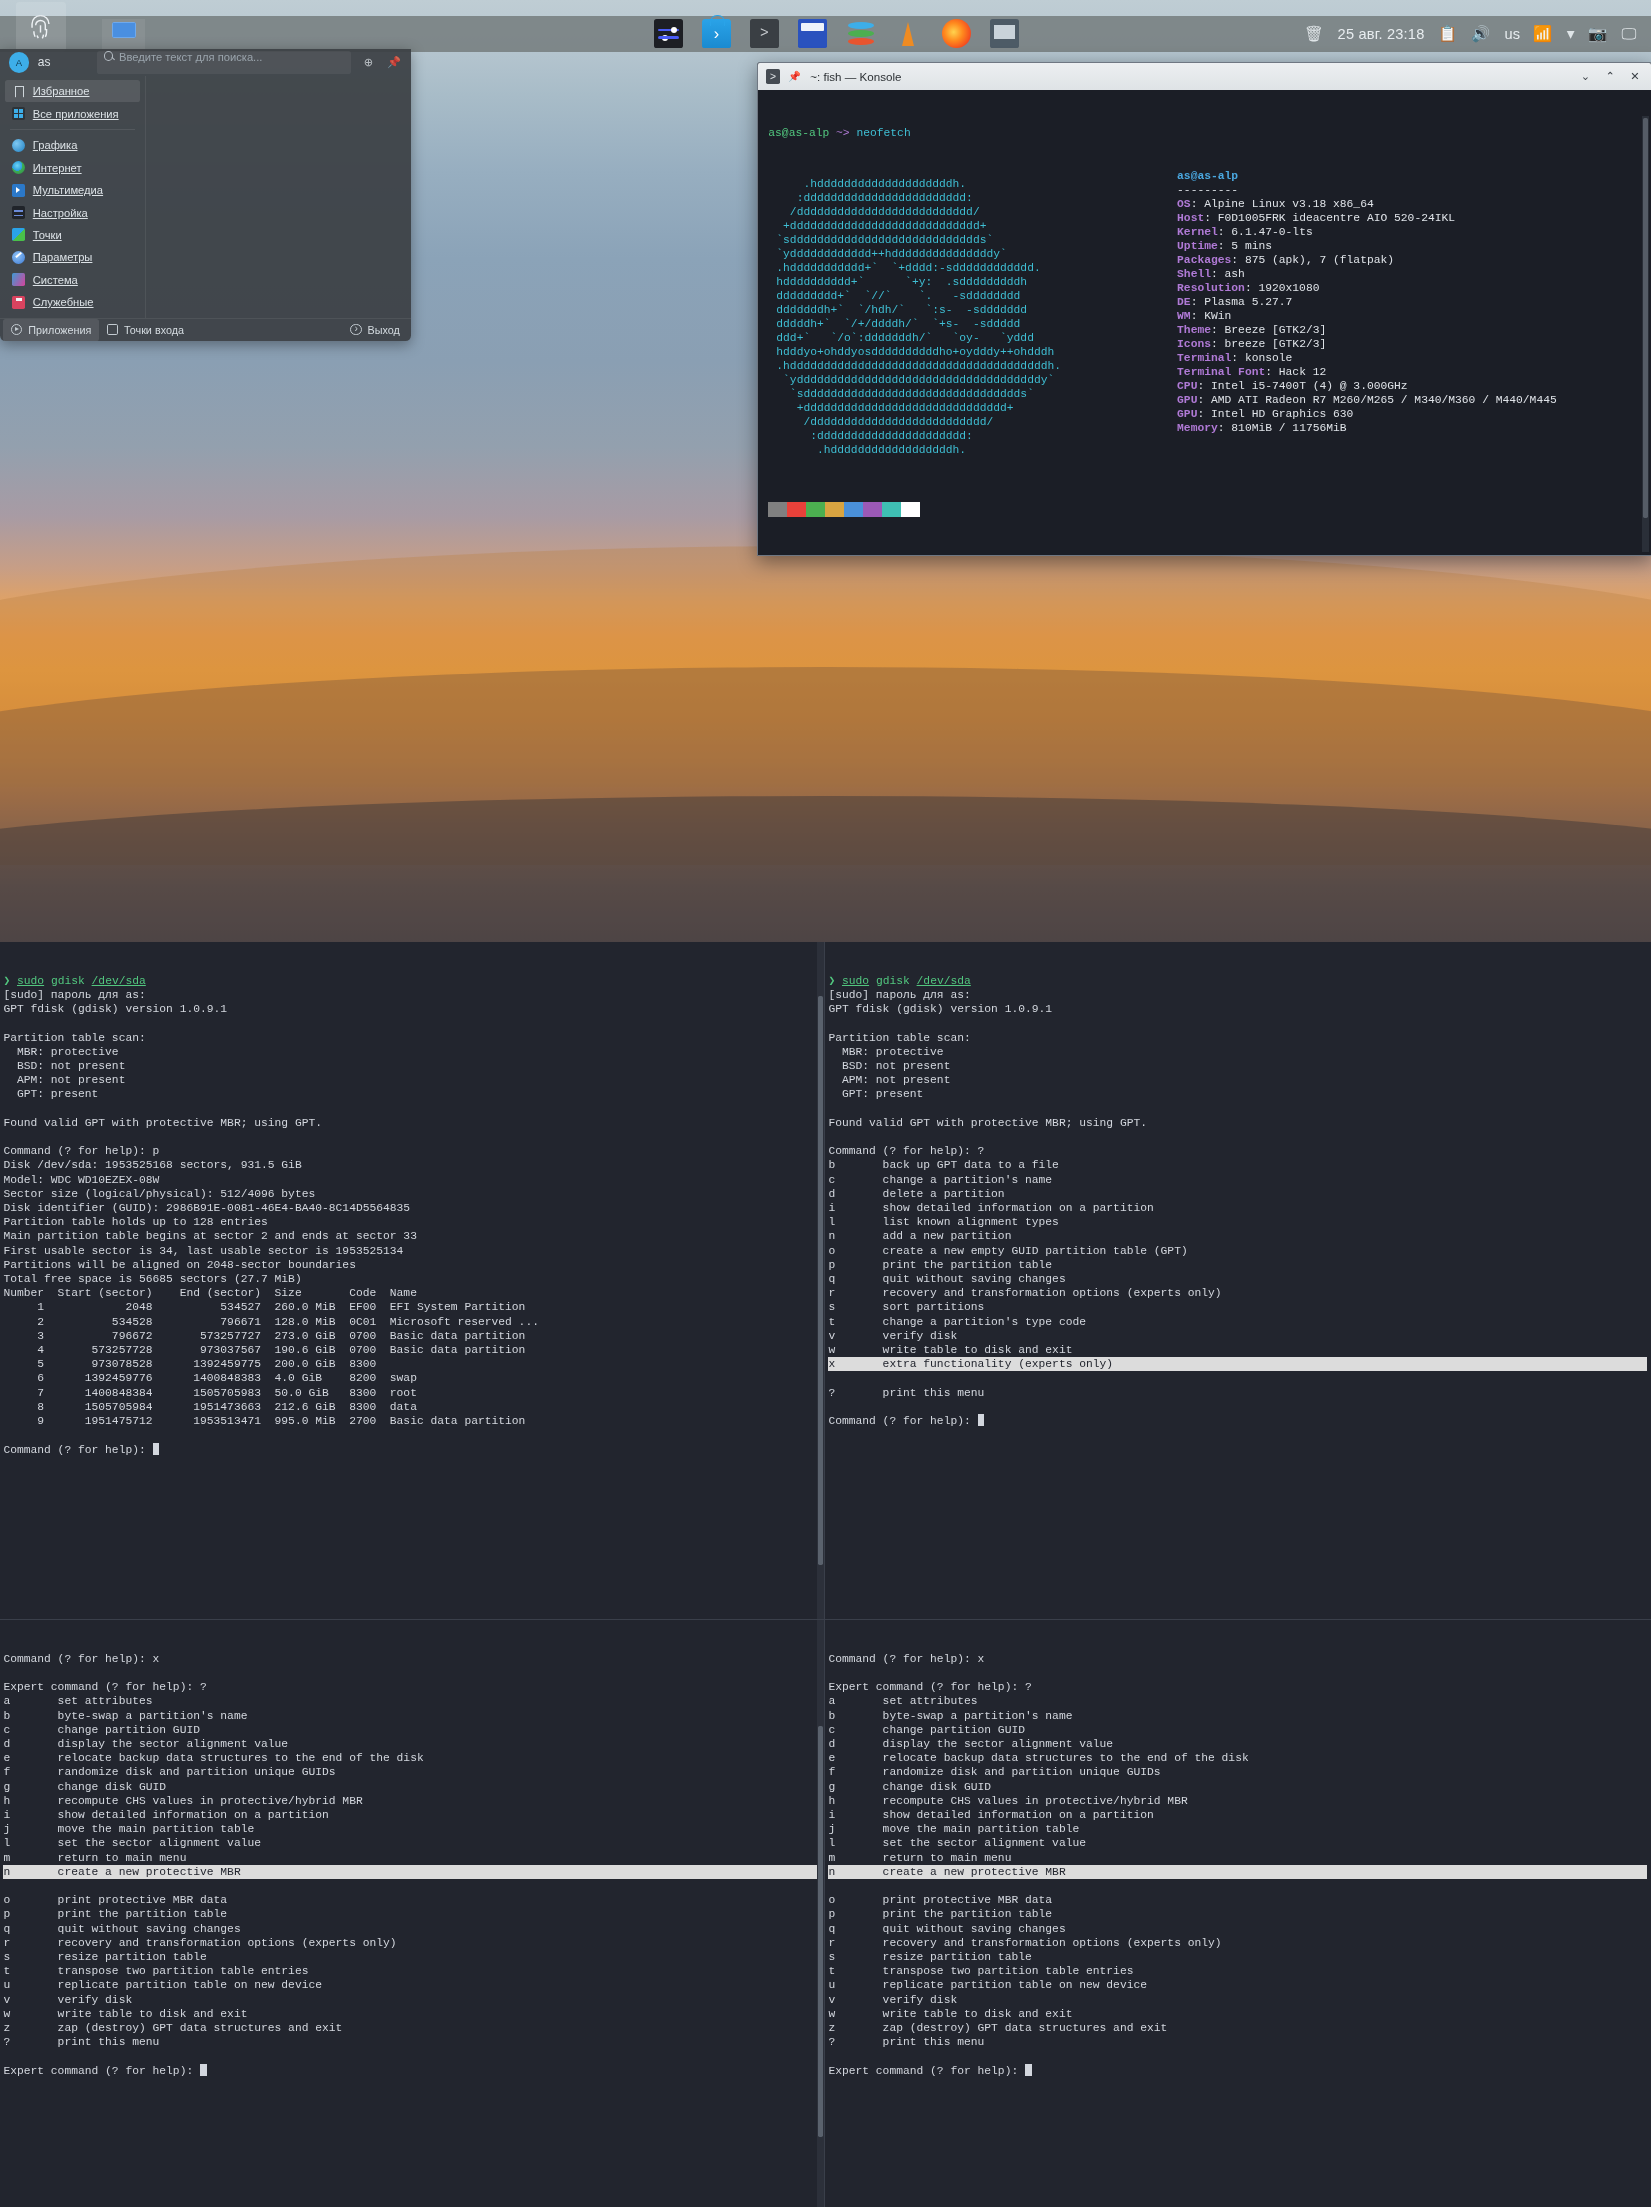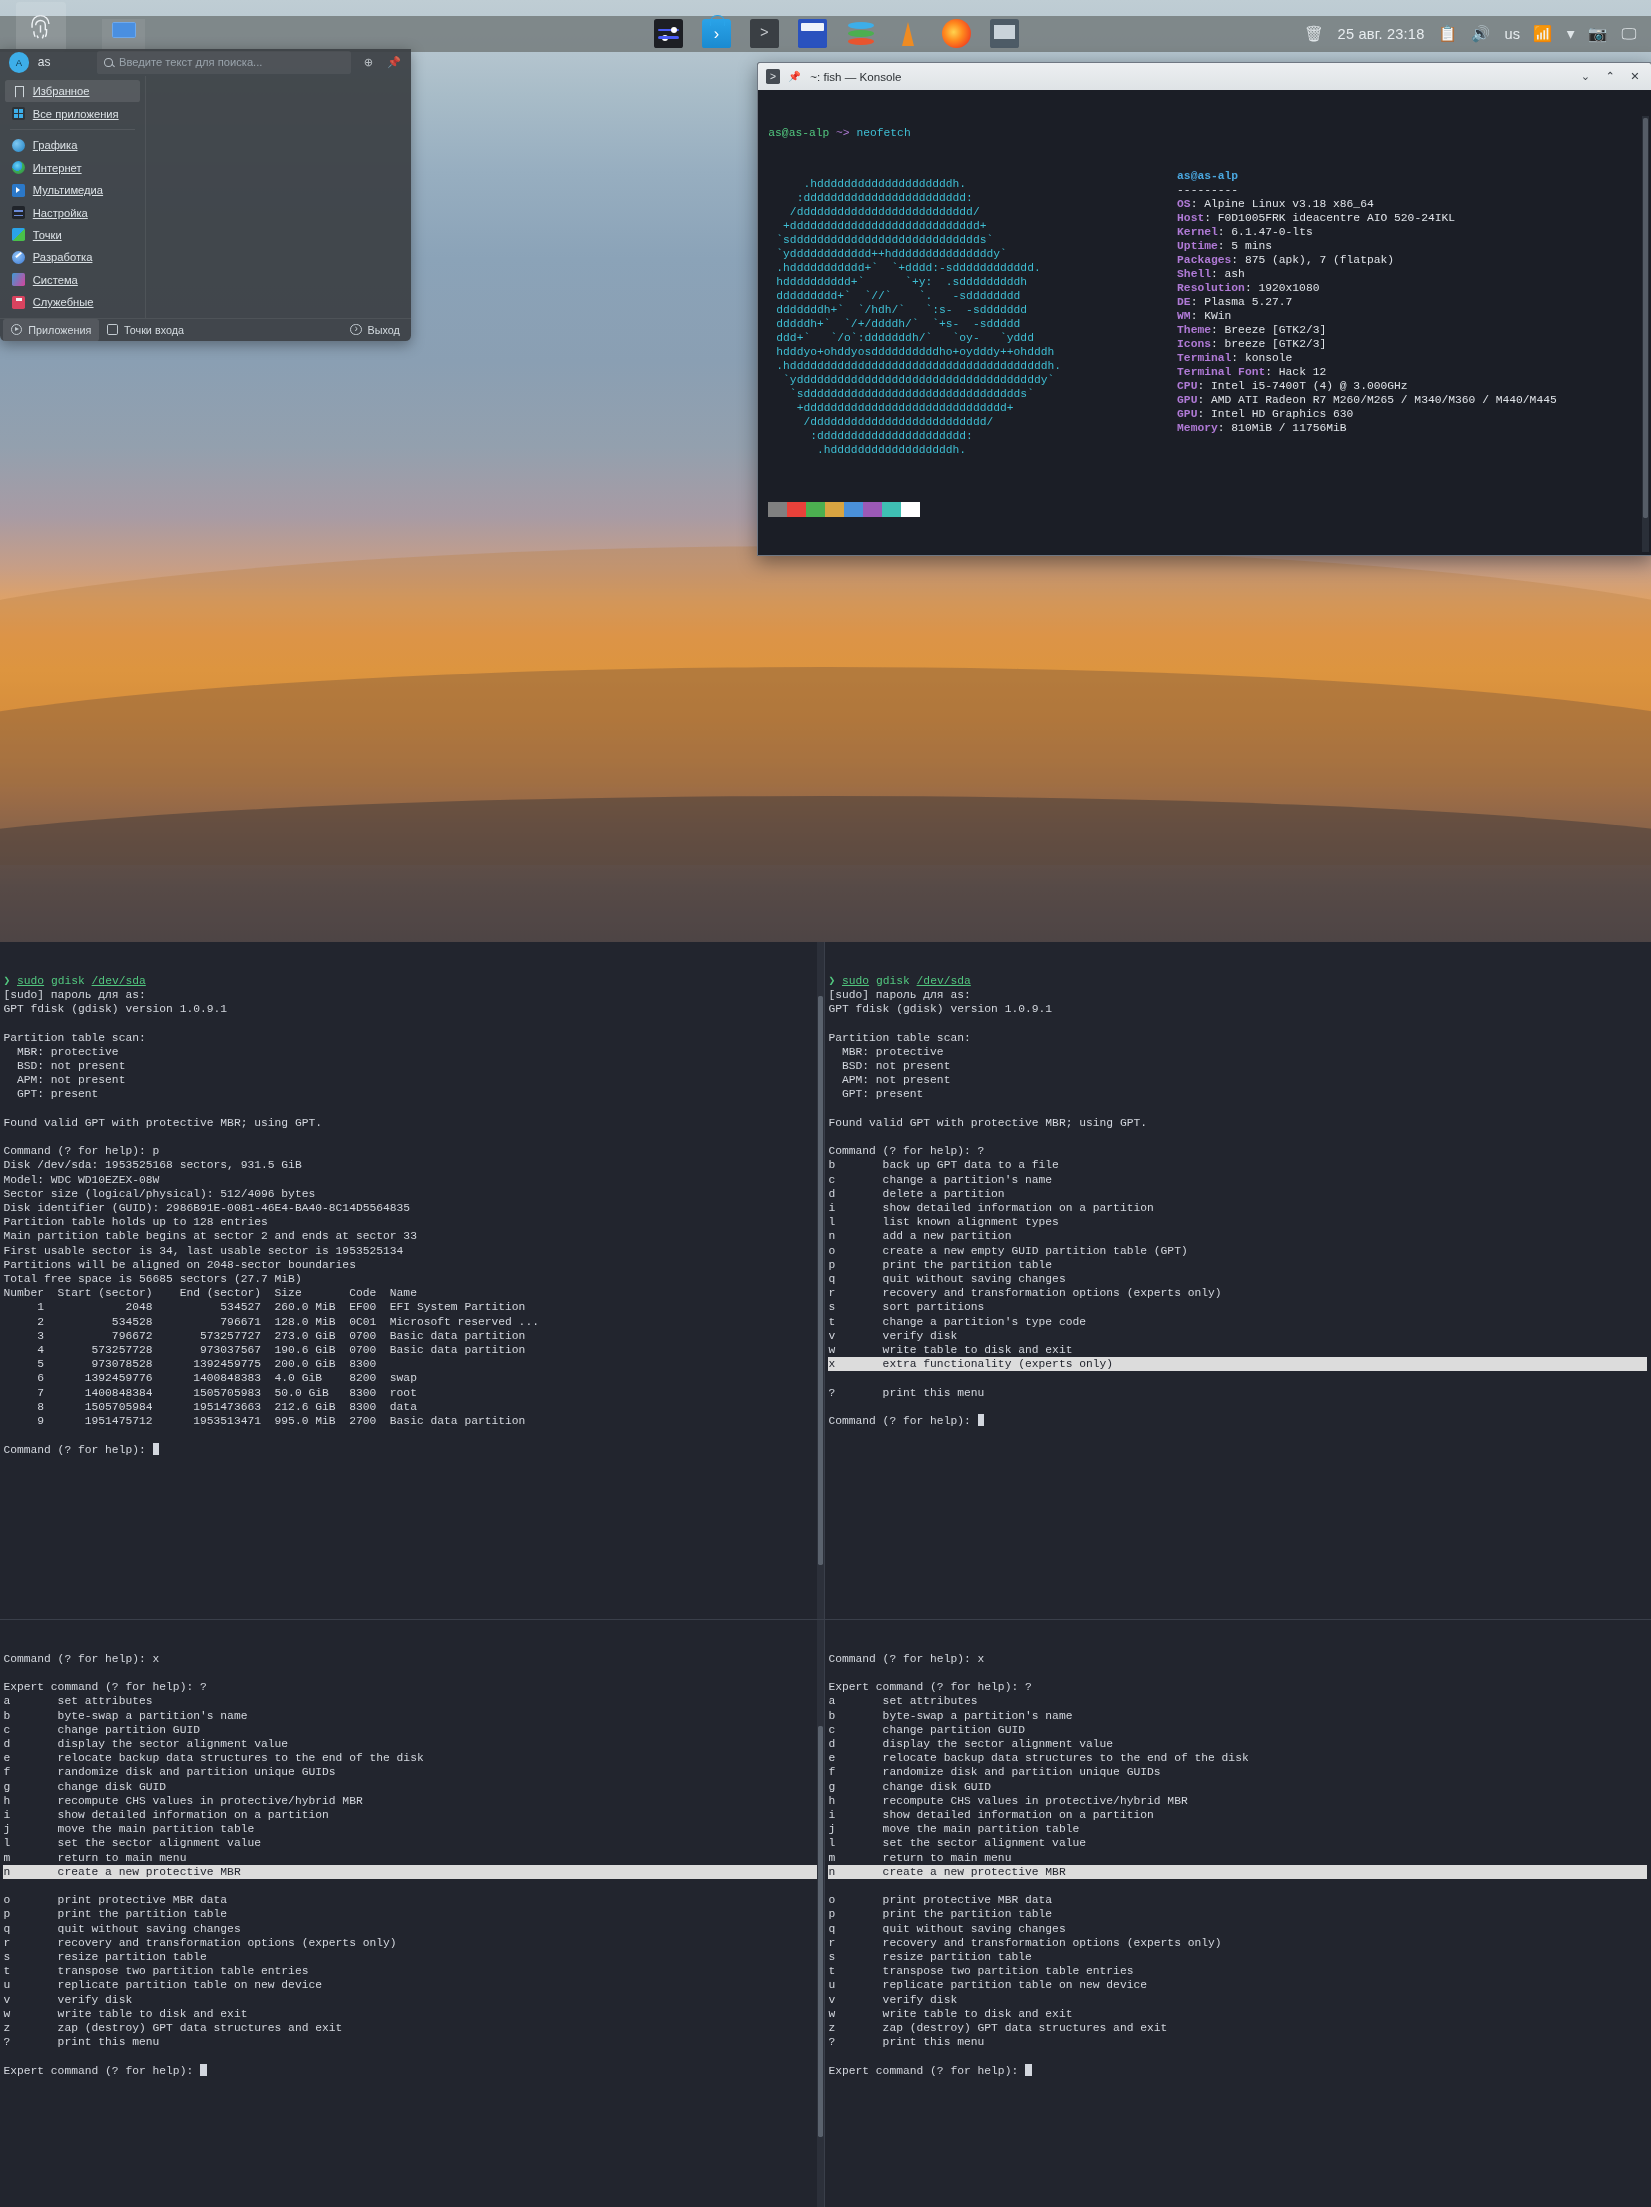--- a/index.html
+++ b/index.html
@@ -90,21 +90,21 @@
   
   #kickoff {
     position: absolute; left: 0; top: 49px; width: 411px; height: 292px;
     background: rgba(59,63,68,.93); border-radius: 0 0 5.2px 5.2px;
     display: flex; flex-direction: column; color: #dce2e6;
     box-shadow: 0 3.4px 13.8px rgba(0,0,0,.35);
   }
   #kick-header { height: 34px; display: flex; align-items: center; padding: 0 8.6px; gap: 8.6px; }
   .avatar { width: 20.6px; height: 20.6px; border-radius: 50%; background: #3daee9; color:#0d3a52; font-size: 9.5px; display:flex; align-items:center; justify-content:center; }
   #kick-user { font-size: 12px; }
-  #kick-search { margin-left: 38px; flex: 1; height: 22.4px; background: rgba(255,255,255,.06); border-radius: 2.6px; display:flex; align-items:center; gap:6px; padding: 0 6.9px; }
+  #kick-search { margin-left: 38px; flex: 1; height: 22.4px; background: rgba(255,255,255,.06); border-radius: 2.6px; display:flex; align-items:flex-start; gap:6px; padding: 0 6.9px; }
   #kick-search .mag { width:9.5px; height:9.5px; border:1.4px solid #b6bec5; border-radius:50%; position:relative; display:inline-block; }
   #kick-search .mag::after { content:""; position:absolute; width:4.3px; height:1.4px; background:#b6bec5; transform:rotate(45deg); right:-3.4px; bottom:0px; }
   #kick-search input { background:transparent; border:none; outline:none; color:#dce2e6; font-size:11.2px; width:100%; font-family:"Liberation Sans", sans-serif; }
   #kick-search input::placeholder { color:#9aa4ac; }
   .hdr-btn { width: 17px; height: 17px; opacity:.75; display:flex; align-items:center; justify-content:center; font-size:11.2px; }
   #kick-body { flex: 1; display: flex; text-decoration: underline; }
   #kick-side { width: 146px; padding: 4.3px 5.2px; border-right: 0.9px solid rgba(255,255,255,.07); }
   .side-item { display:flex; align-items:center; gap:7.7px; height:22.4px; padding: 0 6.9px; border-radius:2.6px; font-size:11.2px; }
   .side-item.sel { background: rgba(255,255,255,.10); }
   .side-sep { height:0.9px; background: rgba(255,255,255,.09); margin: 4.3px 5.2px; }
@@ -287,21 +287,21 @@
         <div class="side-item">
           <span class="si si-set"></span>
           <span>Настройка</span>
         </div>
         <div class="side-item">
           <span class="si si-off"></span>
           <span>Точки</span>
         </div>
         <div class="side-item">
           <span class="si si-dev"></span>
-          <span>Разработка</span>
+          <span>Параметры</span>
         </div>
         <div class="side-item">
           <span class="si si-sys"></span>
           <span>Система</span>
         </div>
         <div class="side-item">
           <span class="si si-util"></span>
           <span>Служебные</span>
         </div>
       </div>

